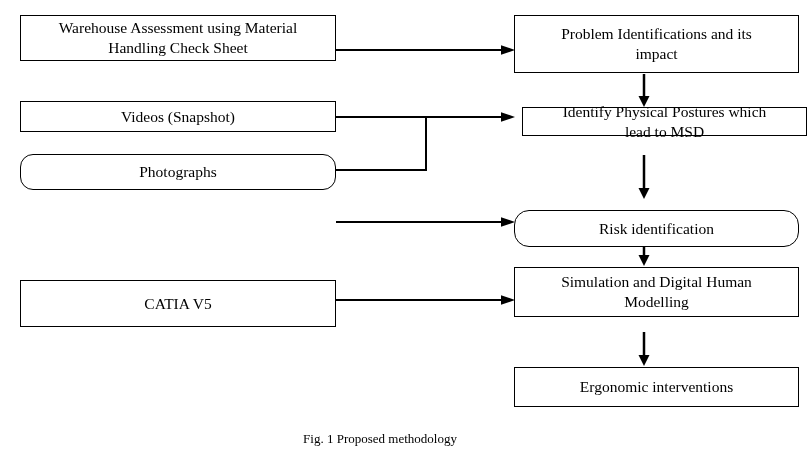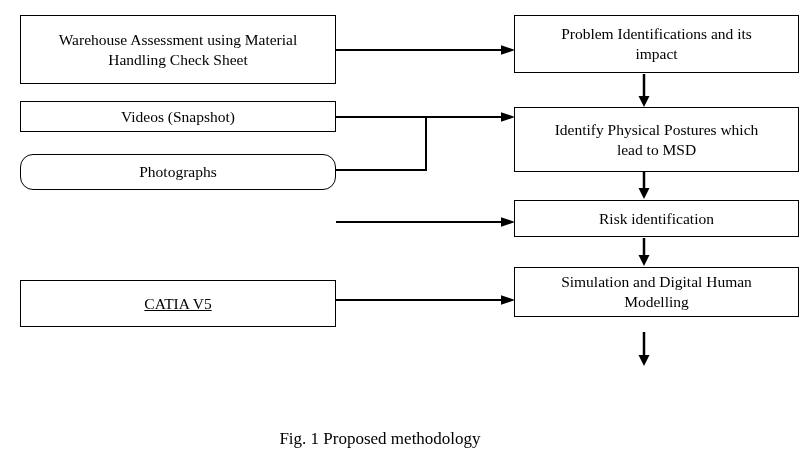--- a/index.html
+++ b/index.html
@@ -32,39 +32,39 @@
     align-items: center;
     justify-content: center;
     text-align: center;
     font-size: 15.5px;
     line-height: 20px;
     box-sizing: border-box;
   }
   .fbox.left  { left: 20px;  width: 316px; padding: 0 24px; }
   .fbox.right { left: 514px; width: 285px; padding: 0 28px; }
 
-  .box-l1 { top: 15px;  height: 69px; }
+  .box-l1 { top: 15px;  height: 46px; }
   .box-l2 { top: 101px; height: 31px; font-family: Liberation Serif, serif; }
   .box-l3 { top: 154px; height: 36px; border-radius: 13px; }
   .box-l4 { top: 210px; height: 36px; }
-  .box-l5 { top: 280px; height: 47px; text-decoration: underline; }
+  .box-l5 { top: 280px; height: 47px; }
 
   .box-r1 { top: 15px;  height: 58px; }
-  .box-r2 { top: 107px; height: 65px; }
-  .box-r3 { top: 200px; height: 37px; }
+  .box-r2 { top: 107px; height: 29px; margin-left: 8px; }
+  .box-r3 { top: 210px; height: 37px; border-radius: 15px; }
   .box-r4 { top: 267px; height: 50px; }
   .box-r5 { top: 367px; height: 40px; }
 
   .caption {
     position: absolute;
     top: 431px;
     left: 0;
     width: 760px;
     text-align: center;
-    font-size: 17px;
+    font-size: 13px;
     line-height: 16px;
   }
   svg line, svg polyline {
     stroke: #000000;
     fill: none;
   }
   svg polygon {
     fill: #000000;
     stroke: none;
   }
@@ -132,16 +132,19 @@
   </div>
   <div class="fbox right box-r2">
     <span>Identify Physical Postures which lead to MSD</span>
   </div>
   <div class="fbox right box-r3">
     <span>Risk identification</span>
   </div>
   <div class="fbox right box-r4">
     <span>Simulation and Digital Human Modelling</span>
   </div>
+  <div class="fbox right box-r5">
+    <span>Ergonomic interventions</span>
+  </div>
 
   <div class="caption">Fig. 1 Proposed methodology</div>
 
 </div>
 
 </body></html>

